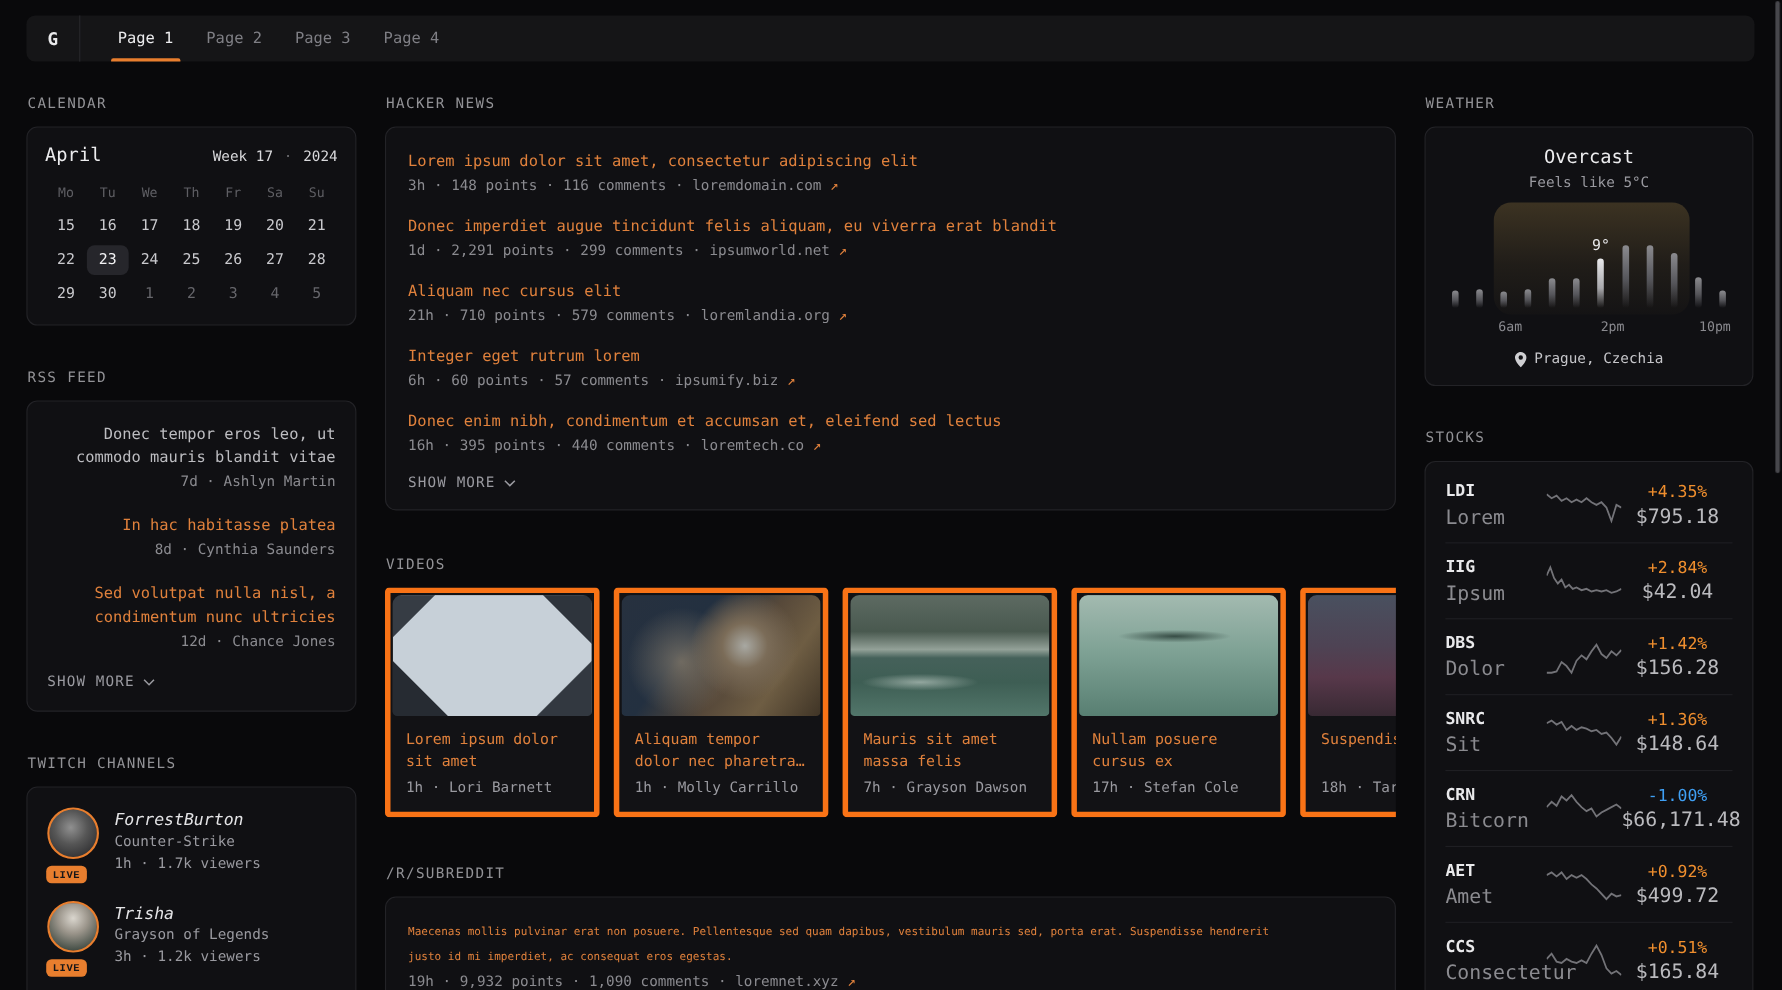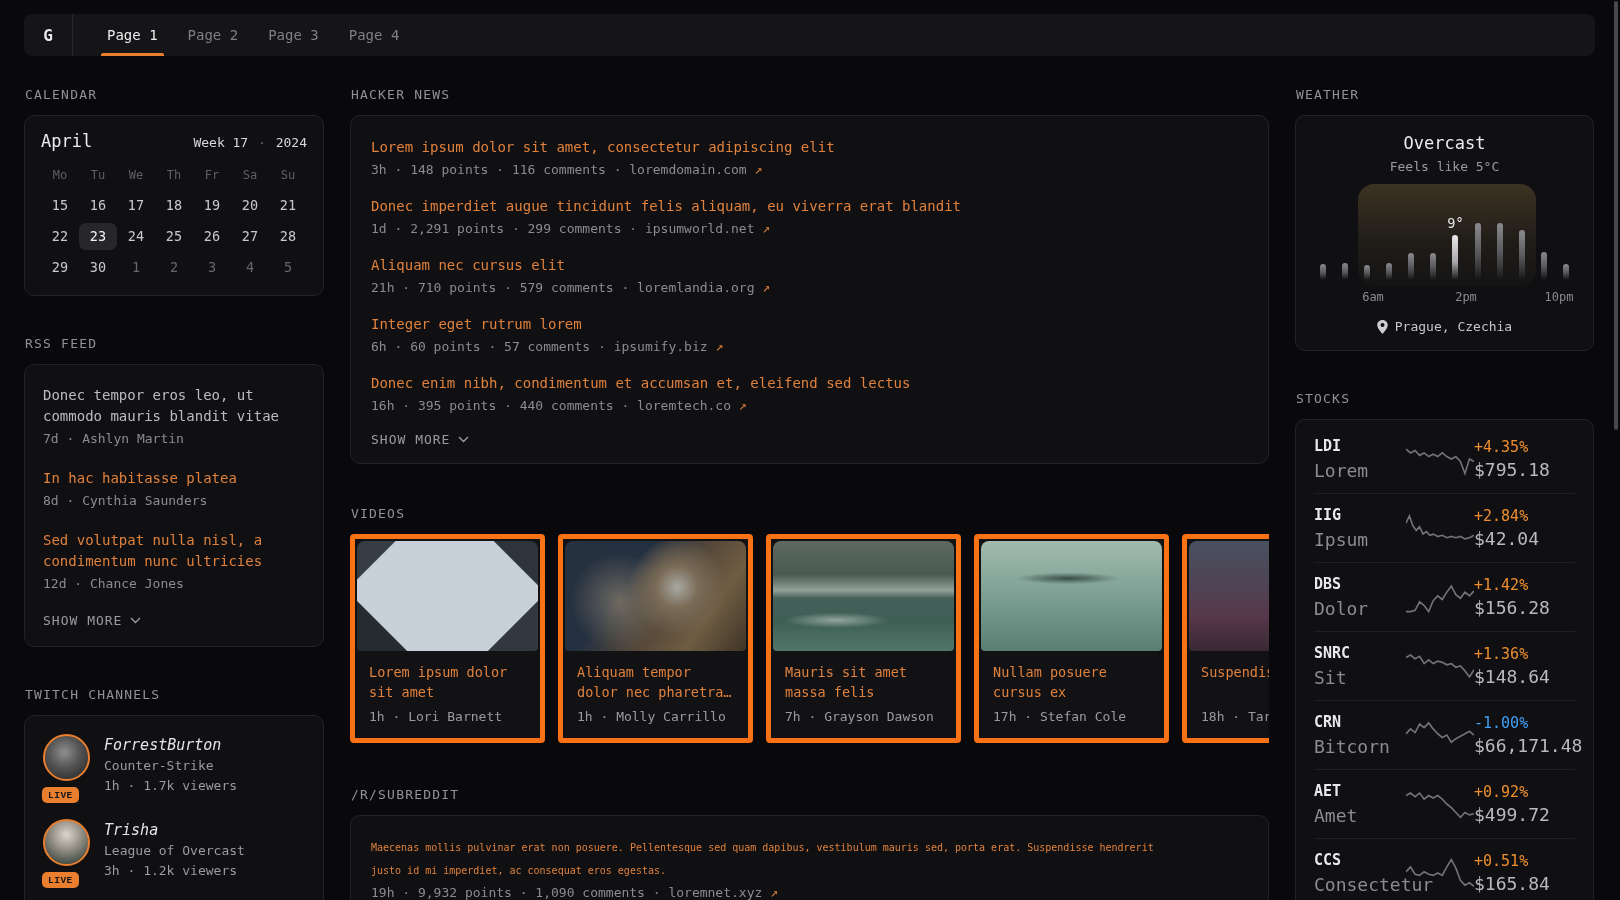--- a/index.html
+++ b/index.html
@@ -54,21 +54,21 @@
     margin-top:14px; row-gap:4px;
   }
   .cal-wd { font-size:12px; color:#5f5f64; text-align:center; padding:3px 0 6px; }
   .cal-day {
     font-size:13.5px; color:#c9c9cd; text-align:center;
     padding:6px 0; border-radius:7px; line-height:15px;
   }
   .cal-day.mut { color:#66666b; }
   .cal-day.sel { background:#26262b; color:#f2f2f4; }
   
-  .list-card { padding:20px 18px 18px; }
+  .list-card { padding:20px 18px 18px;text-align:right; }
   .feed-item { margin-bottom:19px; }
   .feed-title {
     font-size:14px; line-height:21px; color:#e0813c; cursor:pointer;
   }
   .feed-title.read { color:#bdbdc1; }
   .feed-meta { font-size:13px; color:#8b8b90; line-height:21px; margin-top:1px; }
   .feed-meta .arrow { color:#e0813c; }
   .show-more {
     display:flex; align-items:center; gap:8px;
     font-size:13px; color:#9a9aa0; letter-spacing:1px; cursor:pointer; margin-top:2px;
@@ -178,21 +178,21 @@
   .stock-row {
     display:grid; grid-template-columns:92px 1fr 102px; align-items:center;
     padding:11px 0 12px; border-bottom:1px solid #1f1f23;
   }
   .stock-row:last-child { border-bottom:none; }
   .st-ticker { font-size:15px; font-weight:bold; color:#e9e9eb; line-height:21px; }
   .st-name { font-size:18px; color:#8b8b90; line-height:20px; margin-top:4px; }
   .st-spark { display:flex; justify-content:center; align-items:center; }
   .st-spark svg { display:block; }
   .st-spark polyline { fill:none; stroke:#737378; stroke-width:1.4; }
-  .st-right { text-align:left; }
+  .st-right { text-align:center; }
   .st-change { font-size:15px; color:#ef8e2e; line-height:21px; }
   .st-change.neg { color:#3fa0f5; }
   .st-price { font-size:18px; color:#bababe; line-height:20px; margin-top:2px; }
   
   .scroll-thumb {
     position:fixed; right:2px; top:1px; width:4px; height:429px;
     background:#47474c; border-radius:3px;
   }
 </style>
 </head>
@@ -289,21 +289,21 @@
           <div class="ch-meta">1h · 1.7k viewers</div>
         </div>
       </div>
       <div class="channel">
         <div class="avatar-wrap">
           <div class="avatar avatar-2"></div>
           <div class="live-badge">LIVE</div>
         </div>
         <div>
           <div class="ch-name">Trisha</div>
-          <div class="ch-game">League of Overcast</div>
+          <div class="ch-game">Grayson of Legends</div>
           <div class="ch-meta">3h · 1.2k viewers</div>
         </div>
       </div>
 
     </div>
   </div>
 
   <div class="col">
 
     <div class="sec-label">HACKER NEWS</div>

